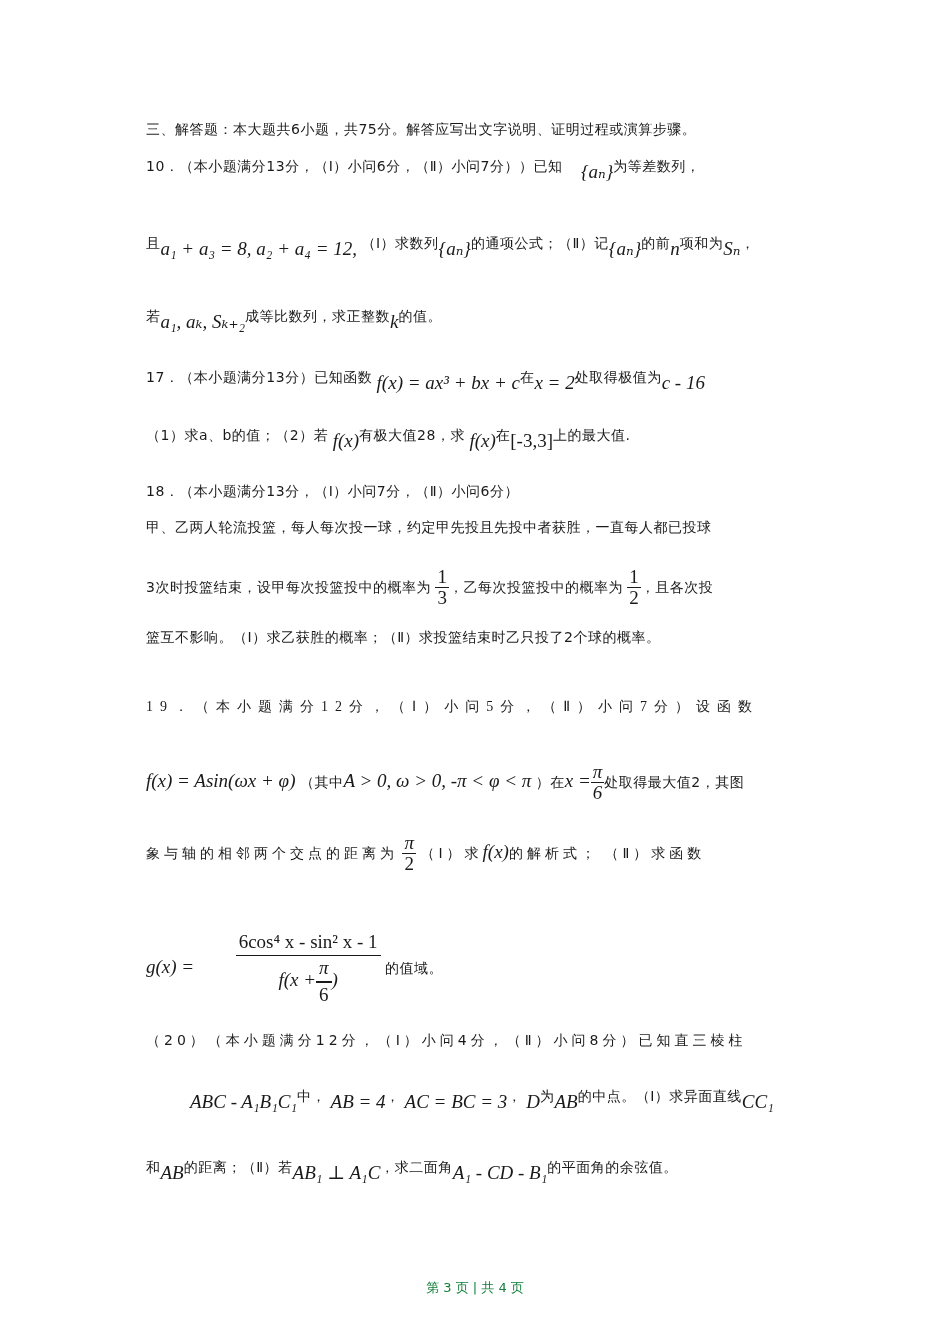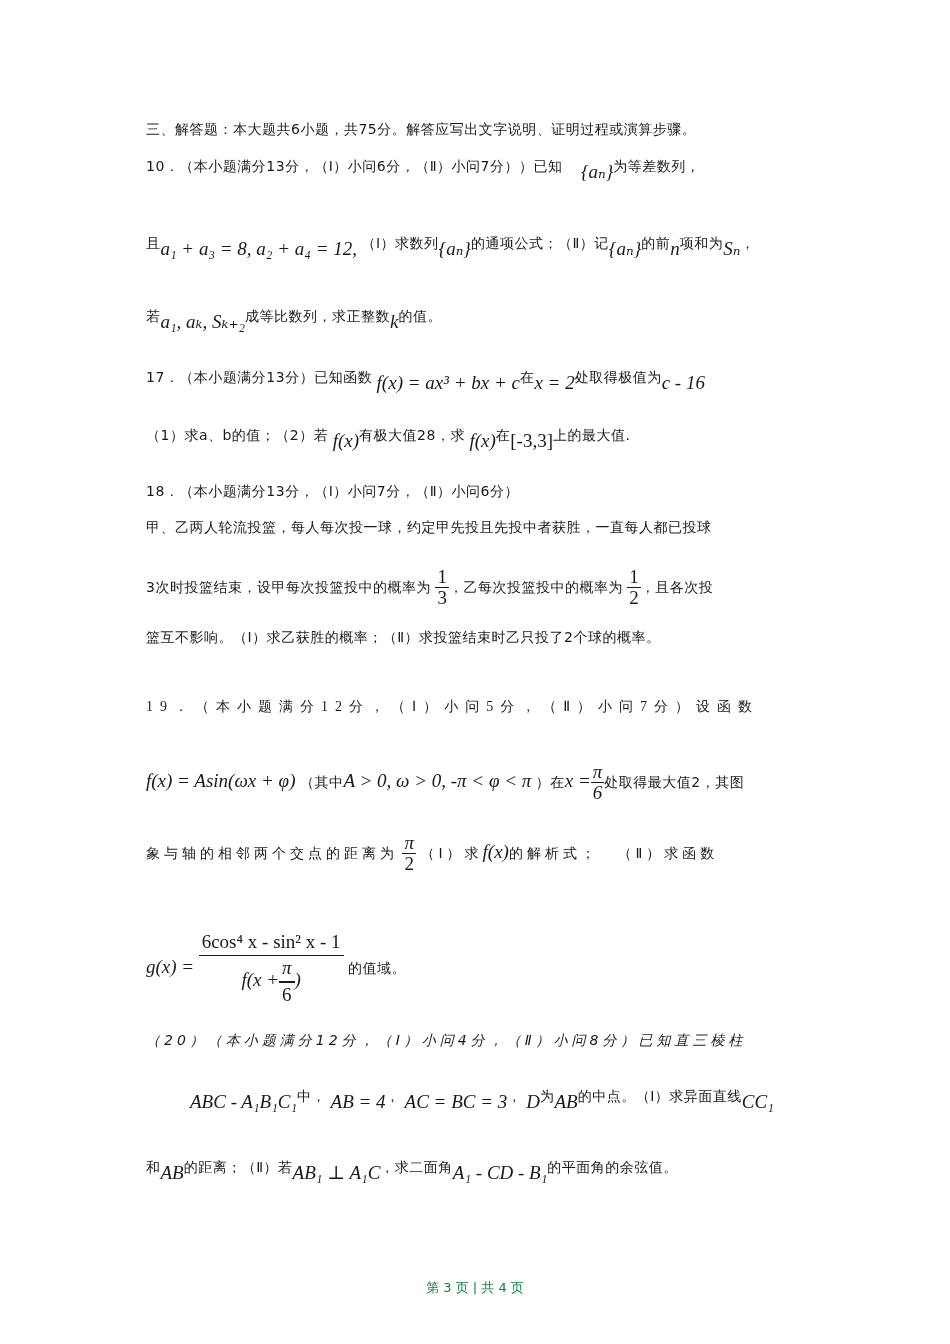--- a/index.html
+++ b/index.html
@@ -10,21 +10,21 @@
   .math { font-family: "Liberation Serif", "DejaVu Serif", serif; font-style: italic; font-size: 19px; }
   .mathn { font-family: "Liberation Serif", "DejaVu Serif", serif; font-size: 19px; margin-top: 27px; }
   .lowered { position: relative; top: 7px; }
   .frac { display: inline-block; vertical-align: middle; text-align: center; font-family: "Liberation Serif", serif; font-size: 19px; line-height: 20px; }
   .frac .num { display: block; padding: 0 2px; }
   .frac .den { display: block; border-top: 1px solid #1a1a1a; padding: 0 2px; }
   .spaced { letter-spacing: 7px; font-family: Liberation Serif, serif; }
   .spaced2 { letter-spacing: 4px; }
   .footer { position: absolute; left: 0; width: 950px; top: 1279px; text-align: center;
             font-family: "DejaVu Sans", "Liberation Sans", sans-serif; font-size: 13px; color: #15803d; }
-  .bigfrac { display: inline-block; vertical-align: middle; text-align: center; }
+  .bigfrac { display: inline-block; vertical-align: middle; text-align: center; margin-left: 37px; }
   .bigfrac .num { display: block; border-bottom: 1px solid #1a1a1a; padding: 0 3px 3px 3px; font-family: "Liberation Serif", serif; font-size: 19px; }
   .bigfrac .den { display: block; padding-top: 2px; font-family: "Liberation Serif", serif; font-size: 19px; font-style: italic; }
 </style>
 </head>
 <body>
 
 <div class="line cjk" style="top:119px;">三、解答题：本大题共6小题，共75分。解答应写出文字说明、证明过程或演算步骤。</div>
 
 <div class="line" style="top:155px;">
   <span class="cjk">10．（本小题满分13分，（Ⅰ）小问6分，（Ⅱ）小问7分））已知</span>
@@ -67,33 +67,33 @@
 <div class="line" style="top:762px;">
   <span class="math">f(x) = Asin(ωx + φ)</span>
   <span class="cjk">（其中</span><span class="math">A &gt; 0, ω &gt; 0, -π &lt; φ &lt; π</span>
   <span class="cjk">）在</span><span class="math">x =</span><span class="frac" style="font-style:italic;"><span class="num">π</span><span class="den">6</span></span><span class="cjk">处取得最大值2，其图</span>
 </div>
 
 <div class="line" style="top:833px;">
   <span class="cjk spaced2">象与轴的相邻两个交点的距离为</span>
   <span class="frac"><span class="num" style="font-style:italic;">π</span><span class="den">2</span></span>
   <span class="cjk spaced2">（Ⅰ）求</span><span class="math">f(x)</span><span class="cjk spaced2">的解析式；</span>
-  <span class="cjk spaced2" style="margin-left:14px;">（Ⅱ）求函数</span>
+  <span class="cjk spaced2" style="margin-left:1px;">（Ⅱ）求函数</span>
 </div>
 
 <div class="line" style="top:932px;">
   <span class="math">g(x) =</span>
   <span class="bigfrac">
     <span class="num">6cos⁴ x - sin² x - 1</span>
     <span class="den"><span>f(x +</span><span class="frac" style="font-size:16px;"><span class="num">π</span><span class="den" style="font-style:normal;">6</span></span><span>)</span></span>
   </span>
   <span class="cjk">的值域。</span>
 </div>
 
-<div class="line cjk spaced2" style="top:1030px;font-style:italic;">（20）（本小题满分12分，（Ⅰ）小问4分，（Ⅱ）小问8分）已知直三棱柱</div>
+<div class="line cjk spaced2" style="top:1030px;">（20）（本小题满分12分，（Ⅰ）小问4分，（Ⅱ）小问8分）已知直三棱柱</div>
 
 <div class="line" style="top:1085px;margin-left:44px;">
   <span class="math lowered">ABC - A₁B₁C₁</span><span class="cjk">中，</span>
   <span class="math lowered">AB = 4</span><span class="cjk">，</span>
   <span class="math lowered">AC = BC = 3</span><span class="cjk">，</span>
   <span class="math lowered">D</span><span class="cjk">为</span><span class="math lowered">AB</span><span class="cjk">的中点。（Ⅰ）求异面直线</span><span class="math lowered">CC₁</span>
 </div>
 
 <div class="line" style="top:1156px;">
   <span class="cjk">和</span><span class="math lowered">AB</span><span class="cjk">的距离；（Ⅱ）若</span><span class="math lowered">AB₁ ⊥ A₁C</span><span class="cjk">，求二面角</span><span class="math lowered">A₁ - CD - B₁</span><span class="cjk">的平面角的余弦值。</span>

